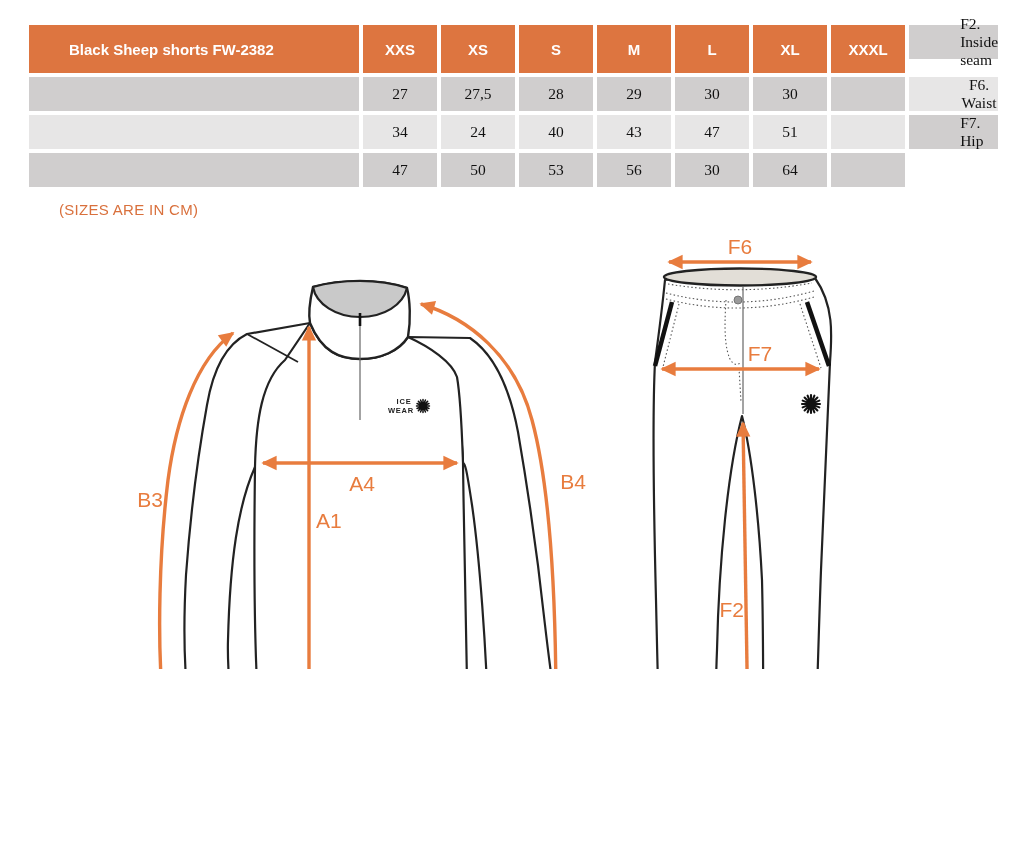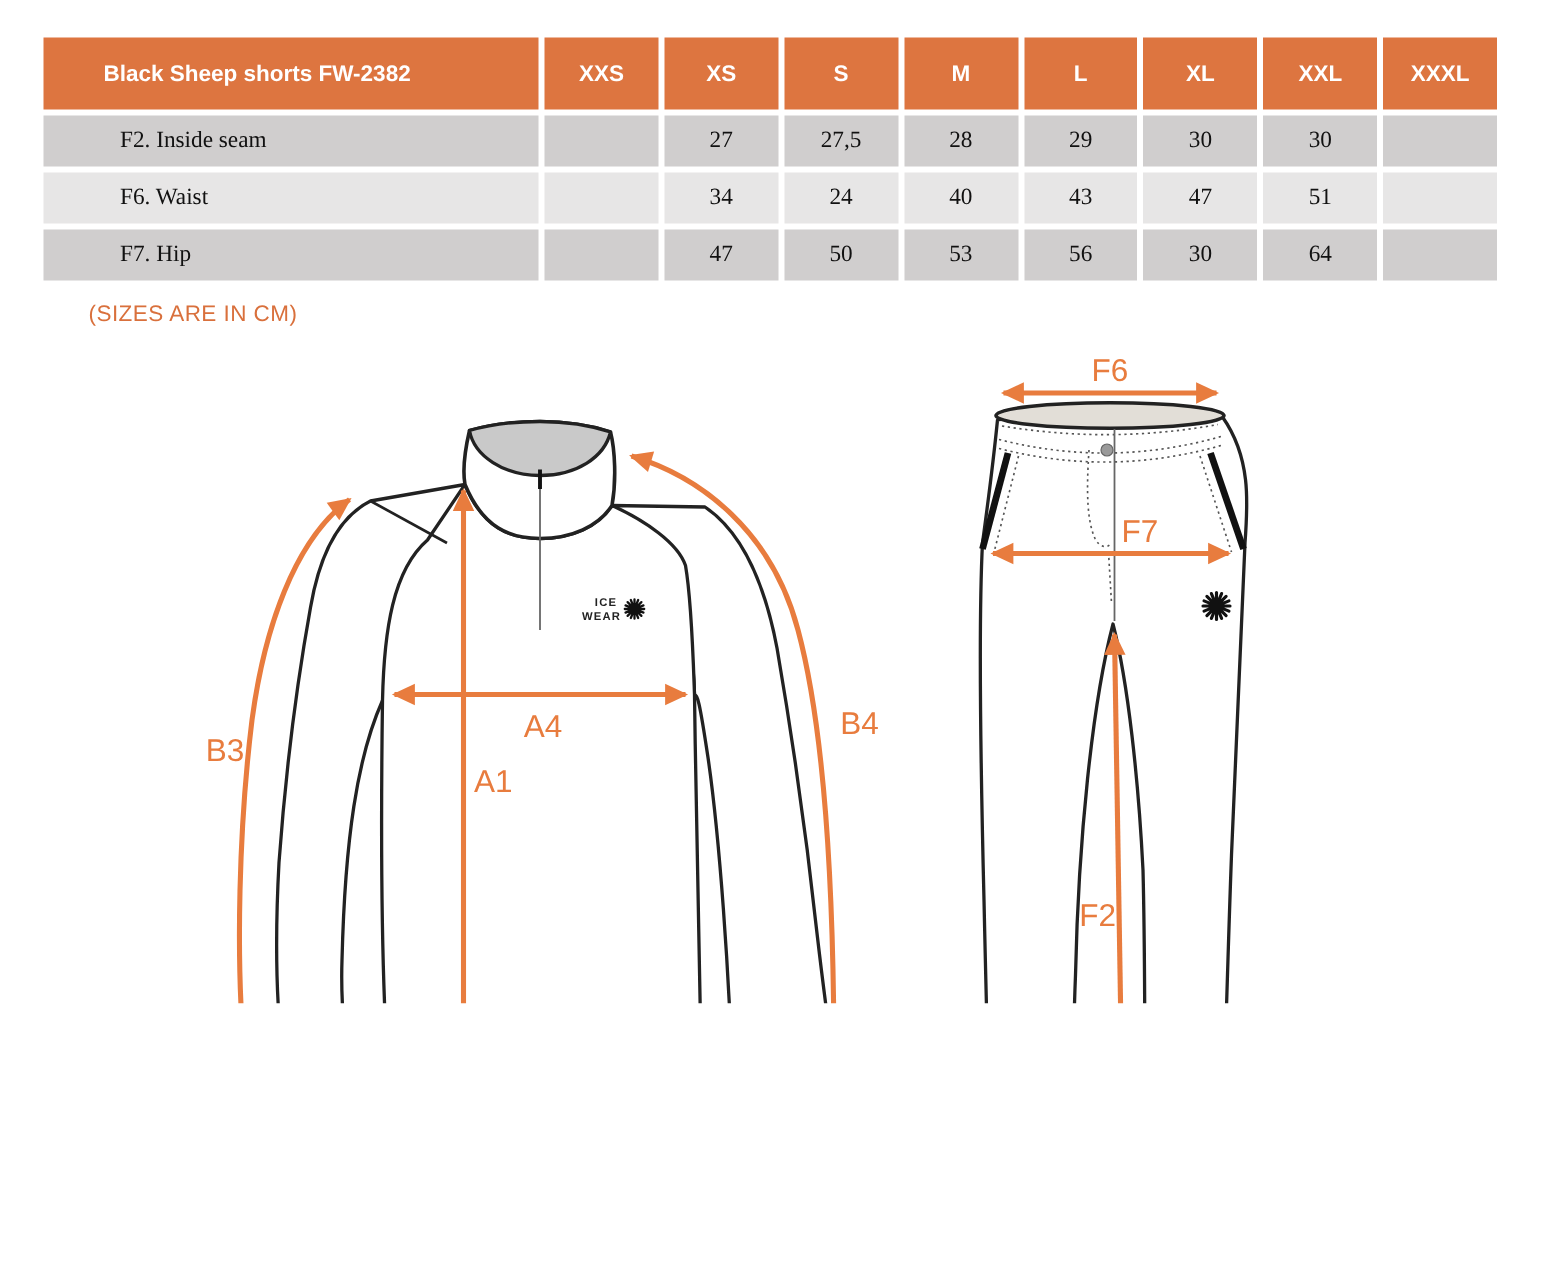--- a/index.html
+++ b/index.html
@@ -7,21 +7,21 @@
         font-family:"Liberation Sans",sans-serif;}
   
   .size-table{position:absolute;left:29px;top:25px;width:969px;
               display:grid;grid-template-columns:330px repeat(8,1fr);gap:4px;}
   .size-table .cell{display:flex;align-items:center;justify-content:center;}
   .hd{background:#DD7540;color:#fff;font-weight:bold;font-size:15px;height:48px;}
   .hd.first{justify-content:flex-start;padding-left:40px;box-sizing:border-box;}
   .rc{height:34px;font-family:"Liberation Serif",serif;font-size:15.5px;color:#111;}
   .rc.lab{justify-content:flex-start;padding-left:51px;box-sizing:border-box;}
   .bg-dark{background:#D0CECE;}
-  .bg-light{background:#E7E6E6;}
+  .bg-light{background:#E7E6E6;text-align:center;}
   
   .note{position:absolute;left:59px;top:201px;color:#D9703C;font-size:15px;
         letter-spacing:.3px;}
   
   svg.draw{position:absolute;left:0;top:0;}
   .lbl{font-family:"Liberation Sans",sans-serif;font-size:21px;fill:#E87C3E;}
   .logo-t{font-family:"Liberation Sans",sans-serif;font-size:7.5px;font-weight:bold;
           fill:#222;letter-spacing:.8px;}
 </style>
 </head>
@@ -30,21 +30,20 @@
 <div class="page">
 
   <div class="size-table">
     <div class="cell hd first">Black Sheep shorts FW-2382</div>
     <div class="cell hd">XXS</div>
     <div class="cell hd">XS</div>
     <div class="cell hd">S</div>
     <div class="cell hd">M</div>
     <div class="cell hd">L</div>
     <div class="cell hd">XL</div>
-    <div class="cell hd">XXL</div>
     <div class="cell hd">XXXL</div>
 
     <div class="cell rc lab bg-dark">F2. Inside seam</div>
     <div class="cell rc bg-dark"></div>
     <div class="cell rc bg-dark">27</div>
     <div class="cell rc bg-dark">27,5</div>
     <div class="cell rc bg-dark">28</div>
     <div class="cell rc bg-dark">29</div>
     <div class="cell rc bg-dark">30</div>
     <div class="cell rc bg-dark">30</div>

